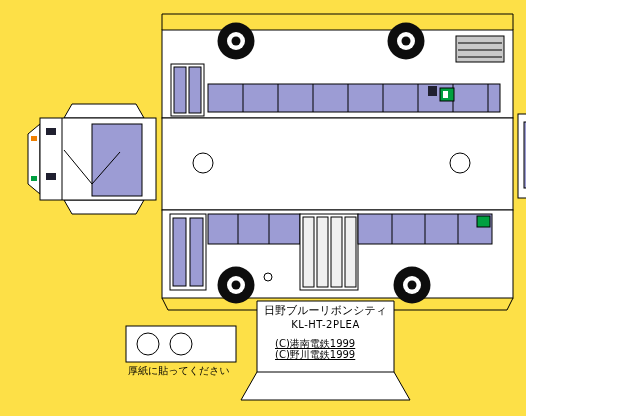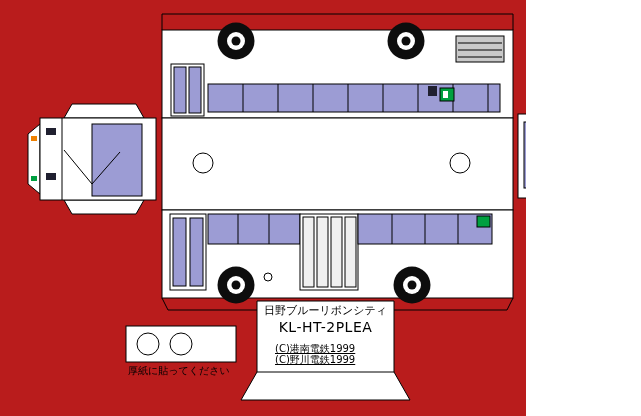--- a/index.html
+++ b/index.html
@@ -1,22 +1,22 @@
 <!DOCTYPE html>
 <html><head>
 <meta charset="utf-8">
 <style>
   * { margin:0; padding:0; box-sizing:border-box; }
   html, body { width:641px; height:416px; background:#ffffff; font-family:"DejaVu Sans", sans-serif; color:#000; }
-  .stage { position:relative; width:526px; height:416px; background:#b91c1c; overflow:hidden; }
+  .stage { position:relative; width:526px; height:416px; background:#fde047; overflow:hidden; }
   .abs { position:absolute; }
   svg { display:block; }
   .label-text-box { left:257px; top:303px; width:137px; }
   .label-title { font-size:11px; text-align:center; white-space:nowrap; }
-  .label-model { font-size:14px; text-align:center; letter-spacing:0.5px; margin-top:1px; }
+  .label-model { font-size:10px; text-align:center; letter-spacing:0.5px; margin-top:1px; }
   .credits { margin-top:8px; padding-left:18px; }
   .credit { font-size:10px; line-height:11px; white-space:nowrap;text-decoration:underline; }
   .caption { left:128px; top:364px; font-size:10px; white-space:nowrap; }
 </style>
 </head>
 <body>
 
 <div class="stage">
 
   <svg class="abs" style="left:0;top:0" width="641" height="416" viewBox="0 0 641 416" xmlns="http://www.w3.org/2000/svg">

